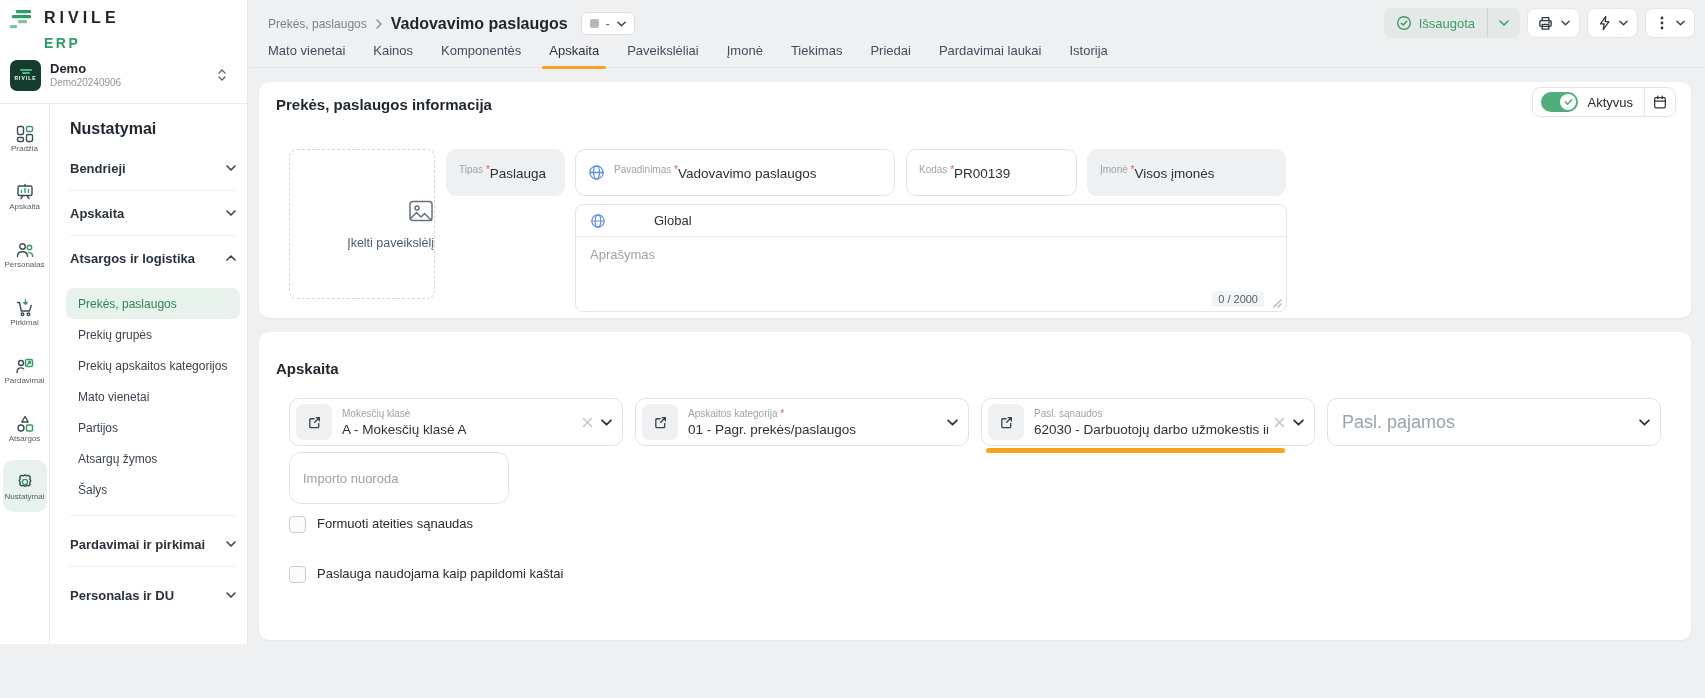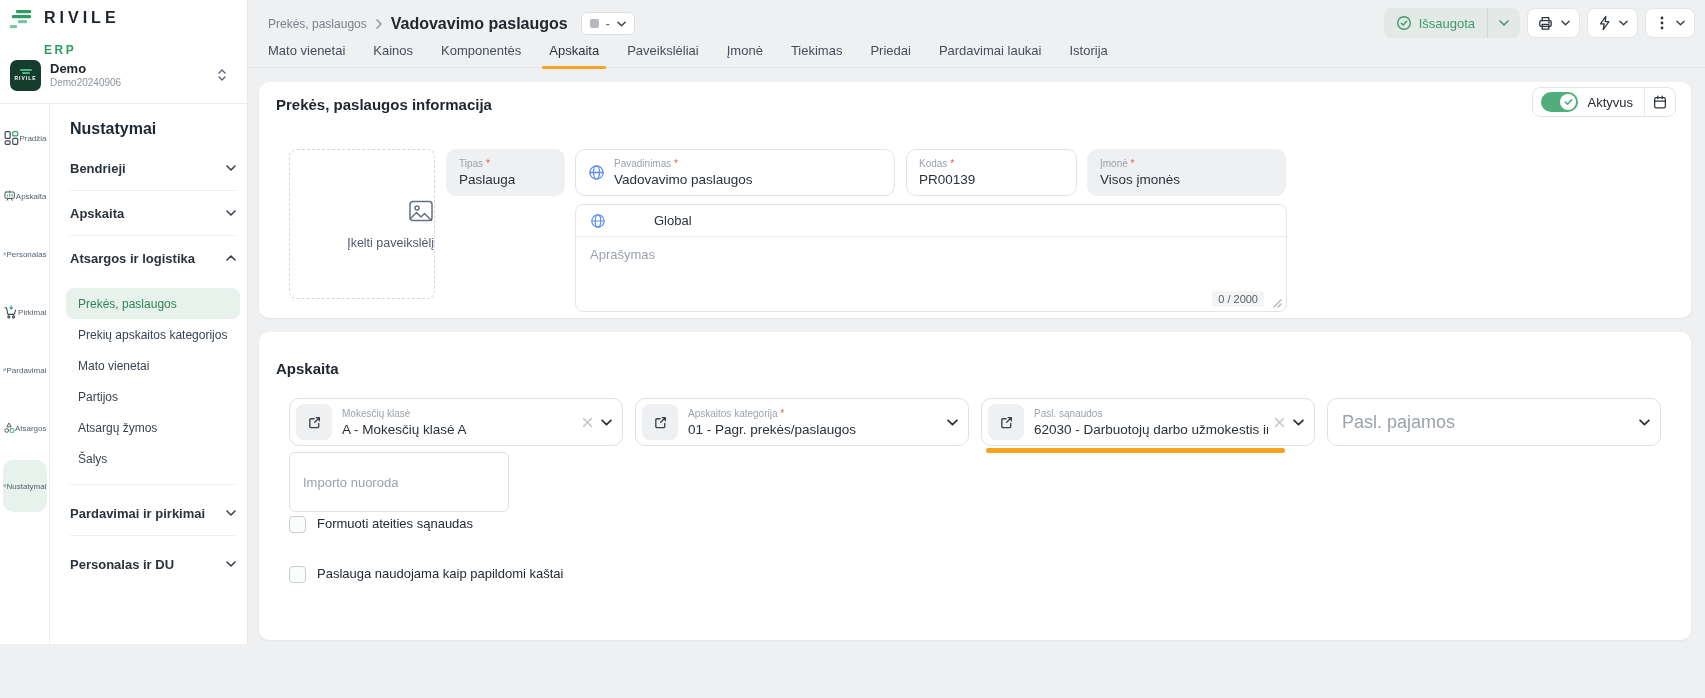--- a/index.html
+++ b/index.html
@@ -14,32 +14,32 @@
   .app { position:relative; width:1705px; height:698px; }
   svg { display:block; }
   .ic { stroke:#3f4a55; fill:none; stroke-width:1.4; stroke-linecap:round; stroke-linejoin:round; }
   .ic .g { stroke:#2f9e63; }
   .chev { color:#39424c; }
 
   
   .sidebar { position:absolute; left:0; top:0; width:248px; height:644px; background:#fff; border-right:1px solid #e5e7e9; }
   .logo-row { position:absolute; top:9px; left:9px; display:flex; gap:9px; align-items:flex-start; }
   .brand-text .brand-name { font-size:16px; font-weight:bold; letter-spacing:4px; color:#1d242b; }
-  .brand-text .brand-sub { font-size:12px; letter-spacing:2.5px; color:#2f9e63; margin-top:16px; font-weight:bold; }
+  .brand-text .brand-sub { font-size:14px; letter-spacing:2.5px; color:#2f9e63; margin-top:8px; font-weight:bold; }
   .company { position:absolute; top:55px; left:10px; width:226px; height:40px; display:flex; align-items:center; gap:9px; border-radius:8px; cursor:pointer; }
   .company-icon { width:31px; height:31px; border-radius:7px; background:#143d2d; display:flex; flex-direction:column; align-items:center; justify-content:center; gap:1px; }
   .company-icon .bar { height:2px; background:#4db583; border-radius:1px; }
   .company-icon .txt { color:#fff; font-size:5px; letter-spacing:1px; font-weight:bold; }
   .company-name { font-size:13px; font-weight:bold; color:#20262d; line-height:1.15; }
   .company-code { font-size:10px; color:#8d959d; }
   .company-updown { margin-left:auto; margin-right:8px; }
   .sb-divider { position:absolute; top:103px; left:0; width:248px; height:1px; background:#e9ebed; }
 
   .rail { position:absolute; top:104px; left:0; width:50px; height:540px; border-right:1px solid #e9ebed; padding-top:8px; }
-  .rail-item { width:44px; margin:0 auto 6px auto; height:52px; border-radius:10px; display:flex; align-items:center; justify-content:center; gap:0; cursor:pointer; }
+  .rail-item { width:44px; margin:0 auto 6px auto; height:52px; border-radius:10px; display:flex; flex-direction:column; align-items:center; justify-content:center; gap:0; cursor:pointer; }
   .rail-item .lbl { font-size:8px; color:#55616e; white-space:nowrap; }
   .rail-item.active { background:#e7f2ec; }
 
   .panel { position:absolute; top:104px; left:50px; width:198px; height:540px; padding:16px 12px 0 20px; }
   .panel-title { font-size:16px; font-weight:bold; color:#1f2730; margin-bottom:8px; }
   .group-row { display:flex; align-items:center; justify-content:space-between; height:44px; font-size:13px; font-weight:bold; color:#2a323c; cursor:pointer; }
   .hr { height:1px; background:#edeff1; }
   .submenu { margin:8px 0 10px 0; }
   .subitem { height:31px; display:flex; align-items:center; font-size:12px; color:#3a444f; padding-left:12px; margin-left:-4px; margin-right:-4px; border-radius:8px; cursor:pointer; }
   .subitem.active { background:#e7f2ec; color:#2f8457; }
@@ -80,21 +80,21 @@
   .toggle-divider { width:1px; height:28px; background:#e6e9eb; }
   .cal-btn { width:30px; height:28px; display:flex; align-items:center; justify-content:center; cursor:pointer; }
 
   
   .upload { position:absolute; left:30px; top:67px; width:146px; height:150px; border:1.5px dashed #d3d7db; border-radius:8px; display:flex; flex-direction:column; align-items:flex-end; justify-content:center; gap:13px; cursor:pointer; }
   .upload-label { font-size:12.5px; color:#4e5a6e; }
 
   
   .fld { position:absolute; top:67px; height:47px; border:1px solid #e0e3e6; border-radius:10px; background:#fff; display:flex; align-items:center; padding:0 12px; }
   .fld.disabled { background:#eef0f1; border-color:#eef0f1; }
-  .fld .col { display:flex; flex-direction:column; min-width:0; }
+  .fld .col { display:flex; min-width:0; }
   .flabel { font-size:10px; color:#9ba3ab; line-height:1.2; white-space:nowrap; }
   .star { color:#e25b4e; }
   .fvalue { font-size:13.5px; color:#29313a; margin-top:2px; white-space:nowrap; overflow:hidden; }
   .fld .globe { margin-right:9px; flex:none; }
 
   
   .desc { position:absolute; left:316px; top:122px; width:712px; height:108px; border:1px solid #e3e6e8; border-radius:8px; overflow:hidden; }
   .desc-head { height:32px; display:flex; align-items:center; gap:8px; padding-left:14px; border-bottom:1px solid #e9ebed; }
   .desc-lang { font-size:13px; color:#29313a;margin-left:40px; }
   .desc-body { position:relative; height:75px; }
@@ -105,21 +105,21 @@
 
   
   .ddrow { position:absolute; top:66px; left:30px; right:30px; display:flex; gap:12px; }
   .dd { position:relative; flex:1; min-width:0; height:48px; border:1px solid #dfe2e5; border-radius:10px; background:#fff; display:flex; align-items:center; padding-right:10px; cursor:pointer; }
   .dd .linkbtn { flex:none; width:36px; height:36px; margin-left:6px; background:#eef0f2; border-radius:8px; display:flex; align-items:center; justify-content:center; cursor:pointer; }
   .dd .col { display:flex; flex-direction:column; min-width:0; flex:1; margin-left:10px; }
   .dd .clear { flex:none; margin:0 8px 0 6px; color:#c6cbd0; cursor:pointer; }
   .dd.highlight::after { content:""; position:absolute; left:4px; bottom:-8px; width:90%; height:5px; background:#f6a41f; border-radius:3px; }
   .dd .placeholder { font-size:18px; color:#9aa2ab; flex:1; margin-left:14px; white-space:nowrap; overflow:hidden; }
 
-  .import-field { position:absolute; left:30px; top:120px; width:220px; height:60px; border:1px solid #dfe2e5; border-radius:6px; background:#fff; display:flex; align-items:center; padding:0 13px; }
+  .import-field { position:absolute; left:30px; top:120px; width:220px; height:52px; border:1px solid #dfe2e5; border-radius:12px; background:#fff; display:flex; align-items:center; padding:0 13px; }
   .import-field input { border:none; outline:none; width:100%; font-family:"Liberation Sans", sans-serif; font-size:13px; color:#29313a; background:transparent; }
   .import-field input::placeholder { color:#9aa2ab; }
 
   .cb-row { position:absolute; left:30px; display:flex; align-items:flex-start; gap:11px; cursor:pointer; }
   .cb-box { width:17px; height:17px; border:1px solid #c6ccd2; border-radius:4px; background:#fbfcfc; flex:none; }
   .cb-label { font-size:13px; color:#232b33; }
 </style>
 </head>
 <body>
 
@@ -250,20 +250,23 @@
         <svg class="chev" width="10" height="6" viewBox="0 0 10 6">
             <polyline points="1,5 5,1 9,5" fill="none" stroke="currentColor" stroke-width="1.6" stroke-linecap="round" stroke-linejoin="round"></polyline>
           </svg>
       </div>
 
       <div class="submenu">
         <div class="subitem active">
             <span>Prekės, paslaugos</span>
           </div>
         <div class="subitem">
+            <span>Prekių grupės</span>
+          </div>
+        <div class="subitem">
             <span>Prekių apskaitos kategorijos</span>
           </div>
         <div class="subitem">
             <span>Mato vienetai</span>
           </div>
         <div class="subitem">
             <span>Partijos</span>
           </div>
         <div class="subitem">
             <span>Atsargų žymos</span>

